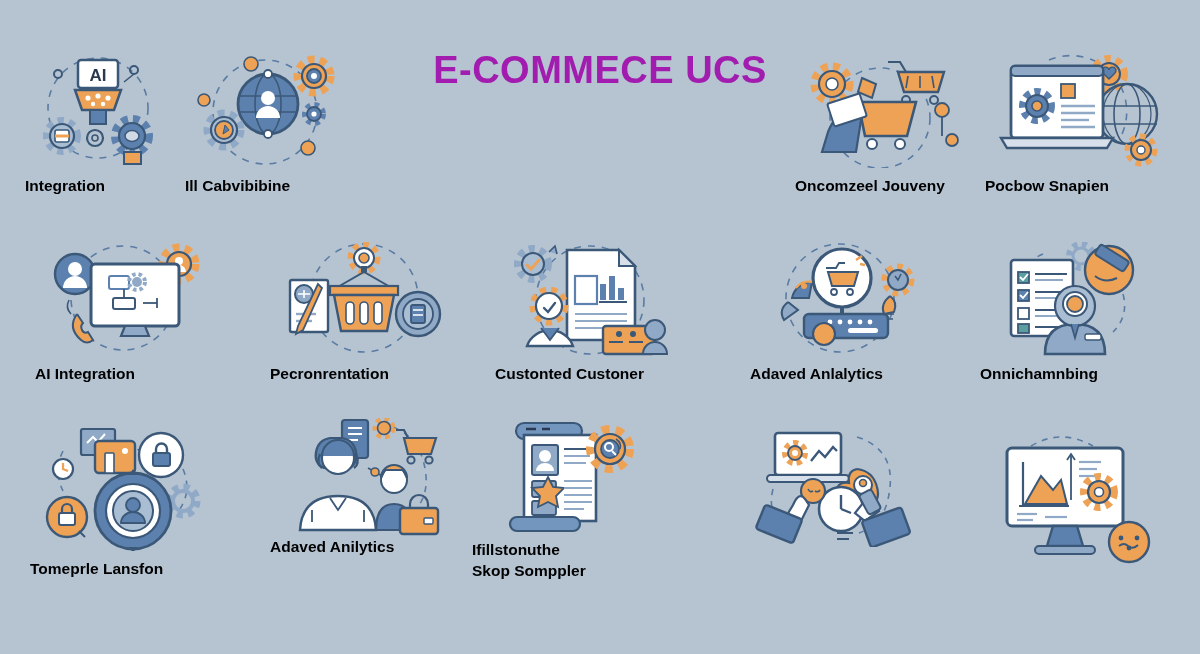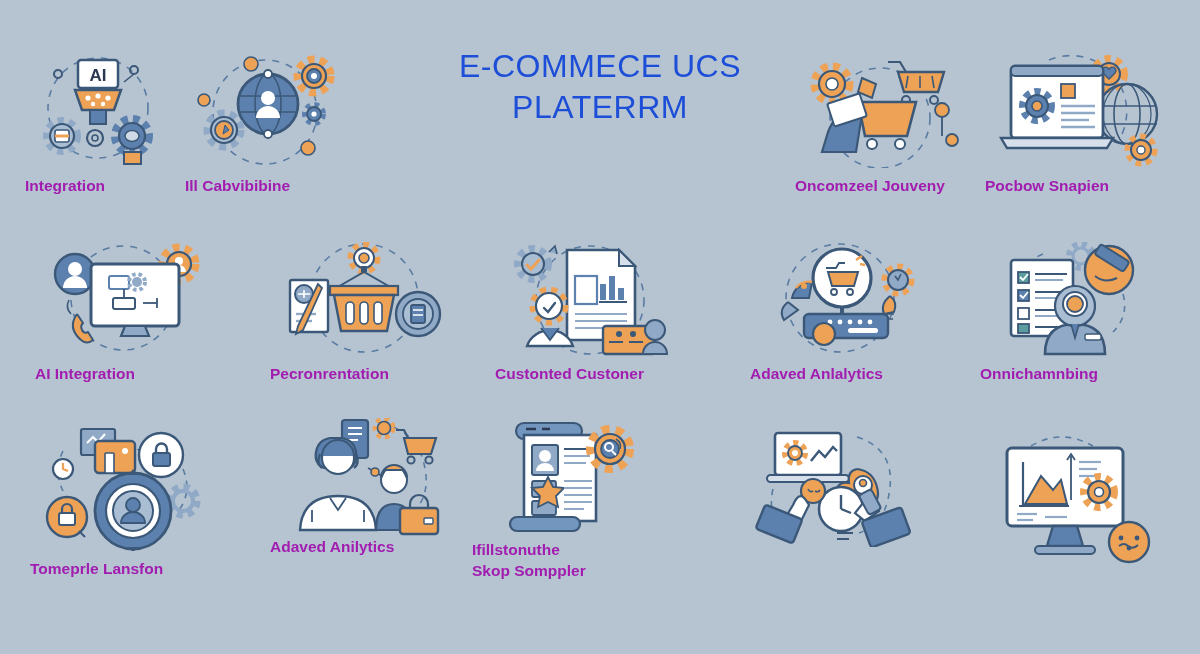--- a/index.html
+++ b/index.html
@@ -9,23 +9,23 @@
     background:#b6c4d2;
     font-family:"Liberation Sans", sans-serif;
     overflow:hidden;
   }
   .page-title{
     position:absolute;
     left:50%;top:46px;
     transform:translateX(-50%);
     width:520px;
     text-align:center;
-    color:#1d4ed8;
-    font-weight:400;
-    font-size:32px;
+    color:#a21caf;
+    font-weight:700;
+    font-size:38px;
     letter-spacing:.5px;
     line-height:1.28;
   }
   .tile{
     position:absolute;
     display:flex;
     flex-direction:column;
     align-items:flex-start;
     justify-content:flex-end;
   }
@@ -33,34 +33,33 @@
     flex:1;
     display:flex;
     align-items:center;
     justify-content:center;
     width:100%;
   }
   .tile-label{
     text-align:center;
     font-weight:700;
     font-size:15.5px;
-    color:#a21caf;
+    color:#000000;
     line-height:1.4;
     white-space:nowrap;
   }
   svg{display:block;}
 </style>
 </head>
 <body>
 
 <div id="canvas">
 
   <div class="page-title">
     <div>E-COMMECE UCS</div>
-    <div>PLATERRM</div>
   </div>
 
   <div class="tile" style="left:25px;top:45px;width:145px;height:152px">
     <div class="icon-wrap">
       <svg width="140" height="116" viewBox="0 0 140 116">
         <circle cx="70" cy="56" r="50" fill="none" stroke="#5a7ca3" stroke-width="1.6" stroke-dasharray="7 7"></circle>
         <circle cx="30" cy="22" r="4" fill="none" stroke="#3b5878" stroke-width="2"></circle>
         <circle cx="106" cy="18" r="4" fill="none" stroke="#3b5878" stroke-width="2"></circle>
         <line x1="96" y1="30" x2="106" y2="22" stroke="#3b5878" stroke-width="1.6"></line>
         <rect x="50" y="8" width="40" height="28" rx="3" fill="#ffffff" stroke="#3b5878" stroke-width="2.5"></rect>

